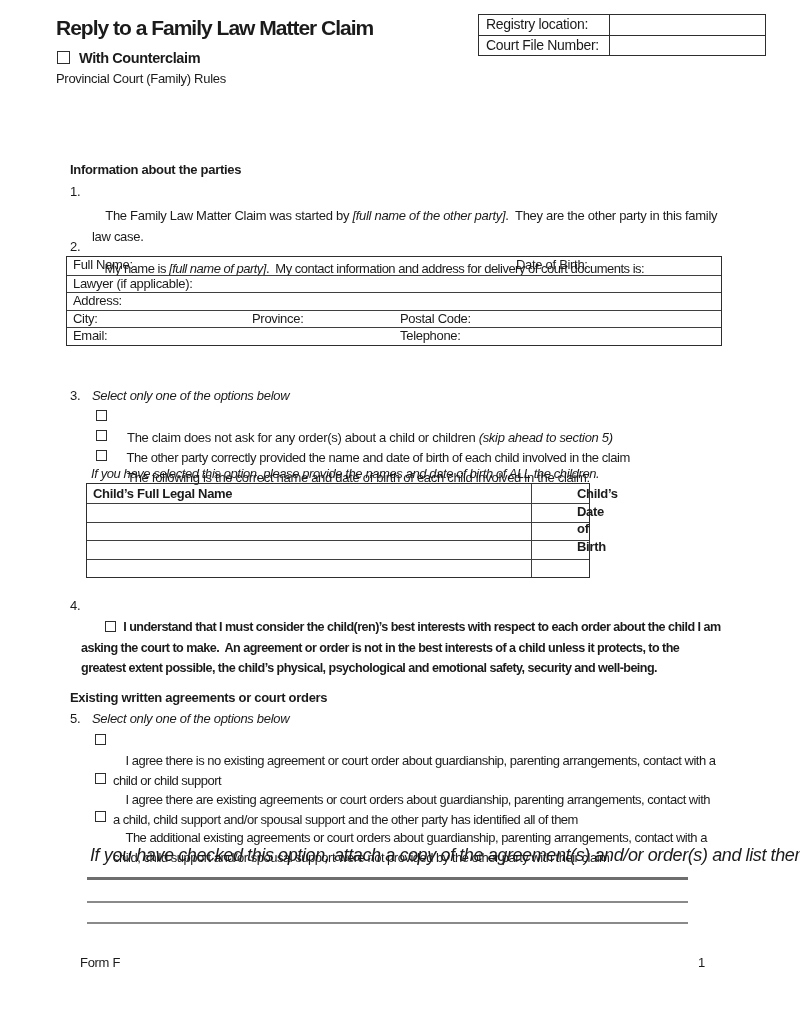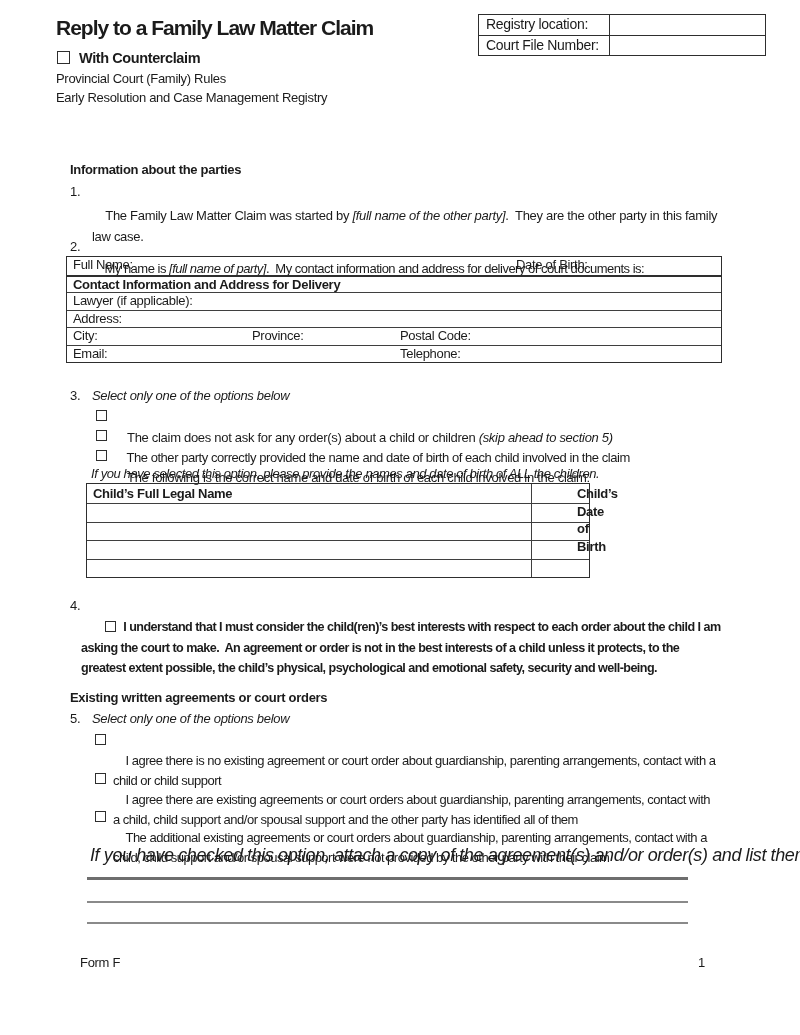--- a/index.html
+++ b/index.html
@@ -54,21 +54,20 @@
 <div class="page">
 
   <div class="abs" style="left:56px; top:16px; font-size:21px; font-weight:bold; letter-spacing:-1px;">Reply to a Family Law Matter Claim</div>
 
   <div class="abs" style="left:57px; top:50px; height:16px;">
     <span class="cb-big" style="left:0; top:1px;"></span>
     <span class="b" style="position:absolute; left:22px; top:0; font-size:14.5px; white-space:pre; letter-spacing:-0.4px;">With Counterclaim</span>
   </div>
 
   <div class="abs nowrap" style="left:56px; top:71px;">Provincial Court (Family) Rules</div>
-  <div class="abs nowrap" style="left:56px; top:90px;">Early Resolution and Case Management Registry</div>
 
   <div class="registry">
     <div class="rrow">
       <span class="rlabel">Registry location:</span>
       <span class="rvalue"></span>
     </div>
     <div class="rrow">
       <span class="rlabel">Court File Number:</span>
       <span class="rvalue"></span>
     </div>
@@ -83,23 +82,20 @@
 
   <span class="num" style="left:70px; top:239px;">2.</span>
   <div class="txt nowrap" style="left:92px; top:239px; letter-spacing:-0.5px;">
     <span>My name is </span><span class="it">[full name of party]</span><span>.  My contact information and address for delivery of court documents is:</span>
   </div>
 
   <div class="ctable">
     <div class="crow">
       <span class="flabel" style="left:6px;">Full Name:</span>
       <span class="flabel" style="left:449px;">Date of Birth:</span>
-    </div>
-    <div class="crow thick b">
-      <span class="flabel" style="left:6px;">Contact Information and Address for Delivery</span>
     </div>
     <div class="crow">
       <span class="flabel" style="left:6px;">Lawyer (if applicable):</span>
     </div>
     <div class="crow">
       <span class="flabel" style="left:6px;">Address:</span>
     </div>
     <div class="crow">
       <span class="flabel" style="left:6px;">City:</span>
       <span class="flabel" style="left:185px;">Province:</span>

